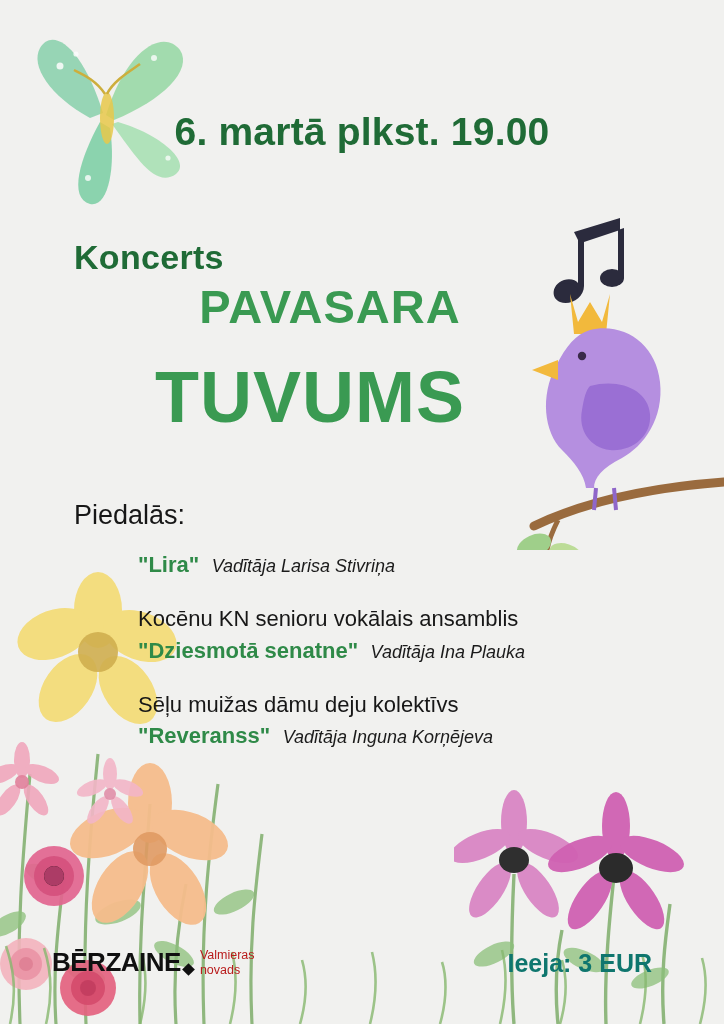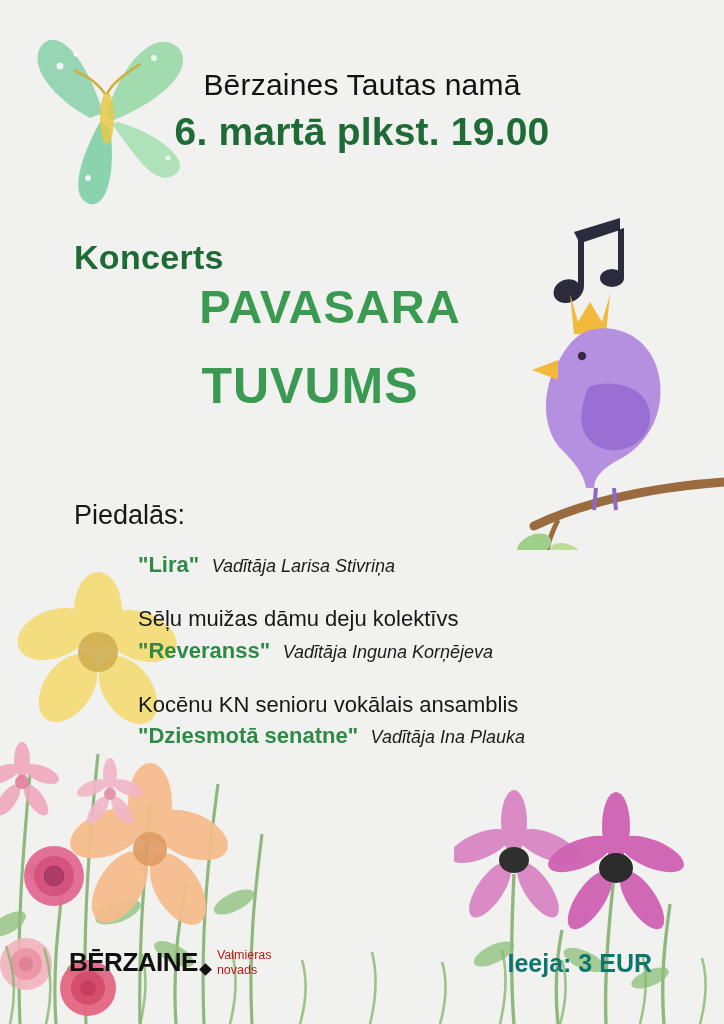--- a/index.html
+++ b/index.html
@@ -74,21 +74,21 @@
     color: #3a9a52;
     letter-spacing: 1px;
     line-height: 1.05;
   }
   .title-2 {
     position: absolute;
     top: 360px;
     left: 0;
     width: 620px;
     text-align: center;
-    font-size: 50px;
+    font-size: 72px;
     font-weight: bold;
     color: #3a9a52;
     letter-spacing: 1px;
     line-height: 1.05;
   }
 
   .piedalas {
     position: absolute;
     top: 500px;
     left: 74px;
@@ -124,21 +124,20 @@
     bottom: 46px;
     display: flex;
     align-items: flex-end;
   }
   .logo-mark {
     font-size: 26px;
     font-weight: bold;
     letter-spacing: -0.5px;
     color: #101010;
     font-family: "Liberation Sans", sans-serif;
-    margin-left: 17px;
   }
   .logo-dot {
     width: 9px; height: 9px;
     background: #101010;
     transform: rotate(45deg);
     margin: 0 7px 4px 3px;
   }
   .logo-sub {
     font-size: 12.5px;
     color: #b91c1c;
@@ -326,51 +325,50 @@
       <path d="M300 120 C 308 92, 306 70, 302 56"></path>
       <path d="M370 120 C 378 88, 376 64, 372 48"></path>
       <path d="M440 120 C 448 92, 446 70, 442 58"></path>
       <path d="M500 120 C 508 86, 506 62, 502 46"></path>
       <path d="M560 120 C 568 92, 566 70, 562 56"></path>
       <path d="M640 120 C 648 88, 646 64, 642 50"></path>
       <path d="M700 120 C 708 90, 706 68, 702 54"></path>
     </g>
   </svg>
 
-  <div class="venue">Bērzaines Tautas namā</div>
   <div class="datetime">6. martā plkst. 19.00</div>
 
   <div class="koncerts">Koncerts</div>
   <div class="title-1">PAVASARA</div>
   <div class="title-2">TUVUMS</div>
 
   <div class="piedalas">Piedalās:</div>
 
   <div class="acts">
 
     <div class="act">
       <div class="act-line2">
         <span class="act-group">"Lira"</span>
         <span class="act-leader">Vadītāja Larisa Stivriņa</span>
       </div>
     </div>
 
     <div class="act">
+      <div class="act-name">Kocēnu KN senioru vokālais ansamblis</div>
+      <div class="act-line2">
+        <span class="act-group">"Dziesmotā senatne"</span>
+        <span class="act-leader">Vadītāja Ina Plauka</span>
+      </div>
+    </div>
+
+    <div class="act">
       <div class="act-name">Sēļu muižas dāmu deju kolektīvs</div>
       <div class="act-line2">
         <span class="act-group">"Reveranss"</span>
         <span class="act-leader">Vadītāja Inguna Korņējeva</span>
-      </div>
-    </div>
-
-    <div class="act">
-      <div class="act-name">Kocēnu KN senioru vokālais ansamblis</div>
-      <div class="act-line2">
-        <span class="act-group">"Dziesmotā senatne"</span>
-        <span class="act-leader">Vadītāja Ina Plauka</span>
       </div>
     </div>
 
   </div>
 
   <div class="logo">
     <span class="logo-mark">BĒRZAINE</span>
     <span class="logo-dot"></span>
     <span class="logo-sub">
       <span>Valmieras</span><br>

